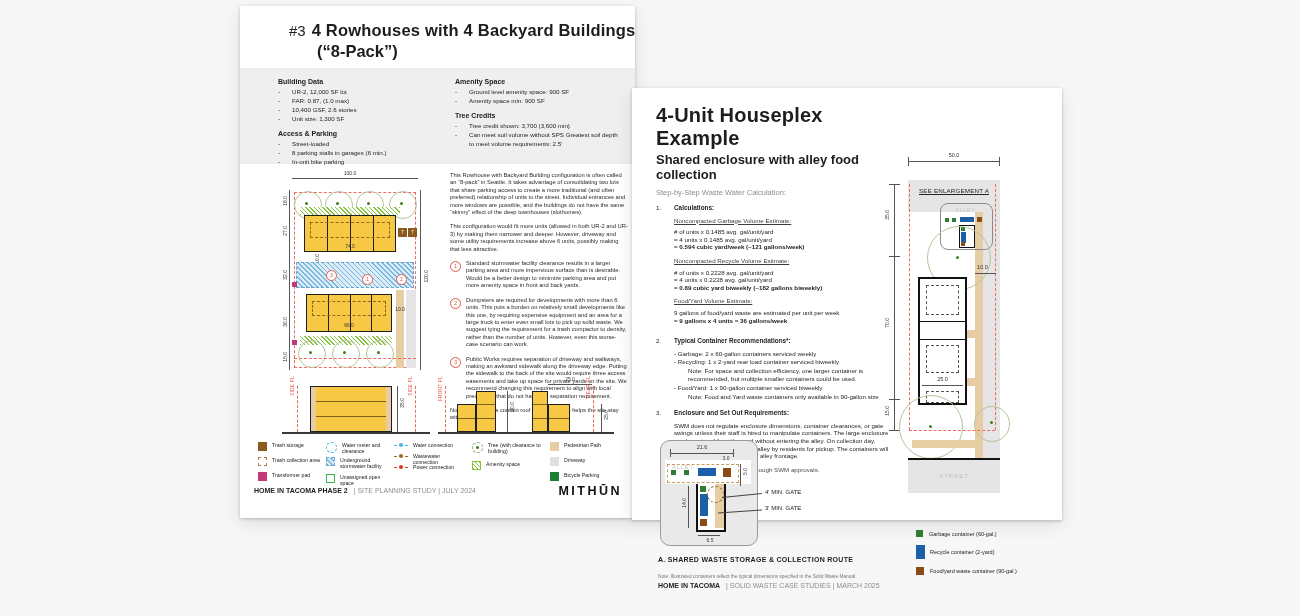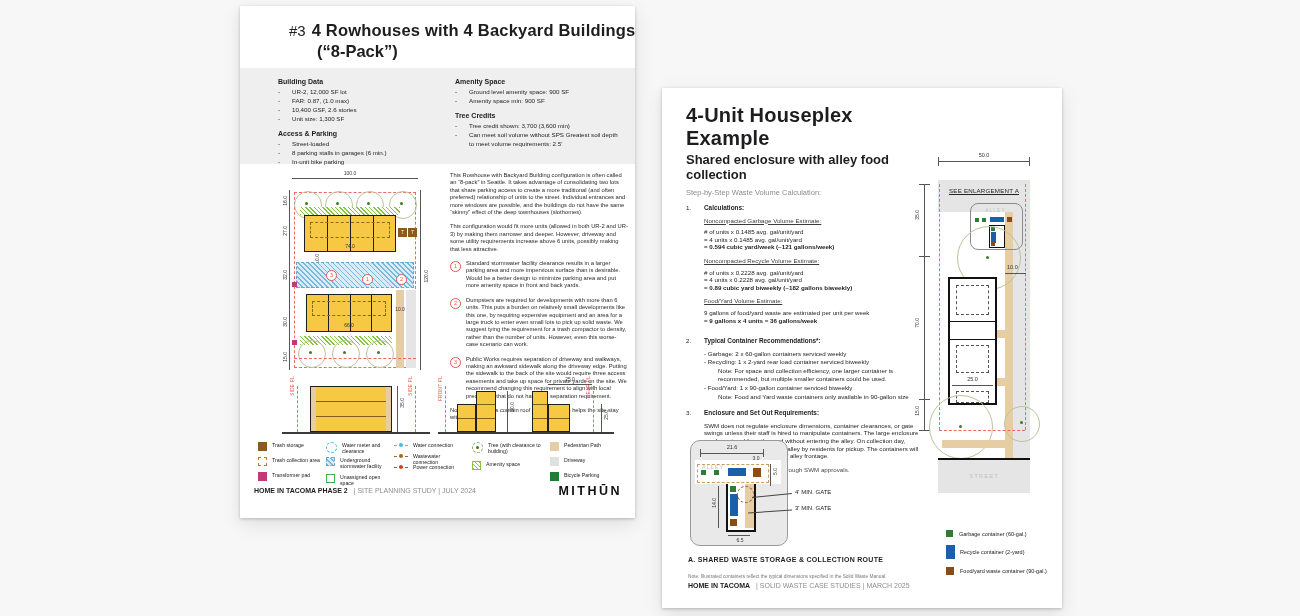--- a/index.html
+++ b/index.html
@@ -1,19 +1,19 @@
 <!DOCTYPE html>
 <html><head>
 <meta charset="utf-8">
 <style>
   html,body{margin:0;padding:0;}
   body{width:1300px;height:616px;background:#f7f7f8;font-family:"Liberation Sans",sans-serif;color:#1d1d1f;position:relative;overflow:hidden;}
   .page{position:absolute;background:#fff;box-shadow:0 1px 3px rgba(0,0,0,.22),0 6px 18px rgba(0,0,0,.10);}
   #page1{left:240px;top:6px;width:395px;height:512px;}
-  #page2{left:662px;top:88px;width:400px;height:520px;}
+  #page2{left:632px;top:88px;width:400px;height:432px;padding-left:30px;}
   .a{position:absolute;}
   
   .p1-head{left:28px;top:14px;width:350px;line-height:21px;margin-left:21px;}
   .p1-num{font-size:15px;font-weight:400;color:#222;margin-right:6px;}
   .p1-title{font-size:16.5px;font-weight:bold;letter-spacing:.2px;}
   .p1-title2{font-size:16.5px;font-weight:bold;margin-left:28px;}
   .band{left:0;top:62px;width:395px;height:96px;background:#efefef;}
   .band h4{margin:0 0 2px 0;font-size:7px;}
   .band ul{margin:0 0 7px 0;padding:0;list-style:none;font-size:6.2px;line-height:9px;}
   .band li{display:flex;}
@@ -326,21 +326,21 @@
     <span style="color:#8d8d8d;margin-left:4px;">|  SITE PLANNING STUDY |  JULY 2024</span>
     <span class="a logo" style="right:0;top:-3px;">MITHŪN</span>
   </div>
 </div>
 
 <div class="page" id="page2">
 
   <div class="a" style="left:24px;top:16px;width:236px;">
     <div class="p2-title">4-Unit Houseplex Example</div>
     <div class="p2-sub">Shared enclosure with alley food collection</div>
-    <div class="p2-intro">Step-by-Step Waste Volume Calculation:</div>
+    <div class="p2-intro">Step-by-Step Waste Water Calculation:</div>
 
     <div class="sec">
       <div class="n">1.</div>
       <div class="c">
         <h5>Calculations:</h5>
         <div class="ublock">
           <div class="uh">Noncompacted Garbage Volume Estimate:</div>
           <div># of units x 0.1485 avg. gal/unit/yard</div>
           <div>= 4 units x 0.1485 avg. gal/unit/yard</div>
           <div class="bold">= 0.594 cubic yard/week (~121 gallons/week)</div>

